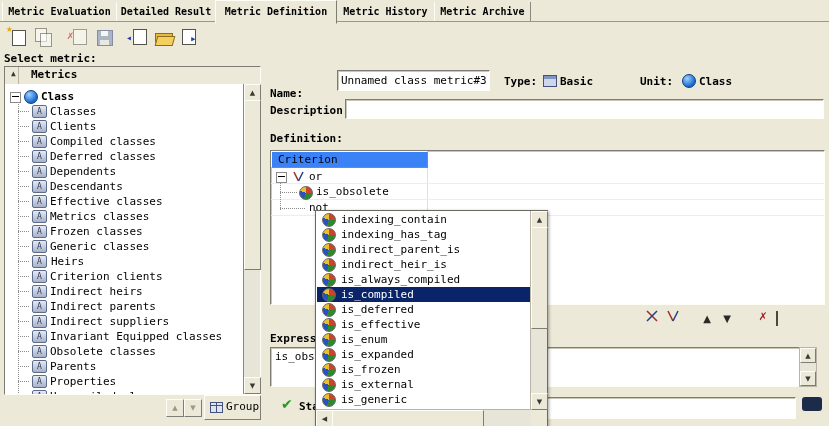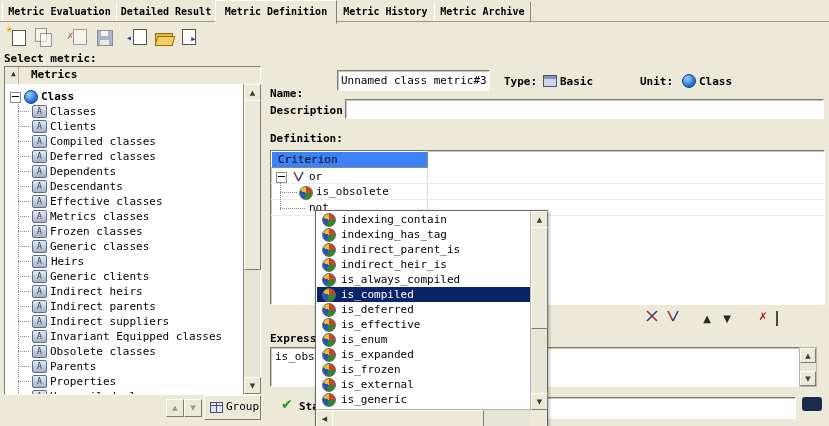--- a/index.html
+++ b/index.html
@@ -174,21 +174,21 @@
         <span class="abs" style="left:45px">Generic classes</span>
       </div>
     <div class="trow" style="top:170px">
         <span class="hdots" style="left:13px;top:7px;width:11px"></span>
         <span class="mic abs" style="left:27px;top:1px">A</span>
         <span class="abs" style="left:46px">Heirs</span>
       </div>
     <div class="trow" style="top:185px">
         <span class="hdots" style="left:13px;top:7px;width:11px"></span>
         <span class="mic abs" style="left:27px;top:1px">A</span>
-        <span class="abs" style="left:45px">Generic clients</span>
+        <span class="abs" style="left:45px">Criterion clients</span>
       </div>
     <div class="trow" style="top:200px">
         <span class="hdots" style="left:13px;top:7px;width:11px"></span>
         <span class="mic abs" style="left:27px;top:1px">A</span>
         <span class="abs" style="left:45px">Indirect heirs</span>
       </div>
     <div class="trow" style="top:215px">
         <span class="hdots" style="left:13px;top:7px;width:11px"></span>
         <span class="mic abs" style="left:27px;top:1px">A</span>
         <span class="abs" style="left:45px">Indirect parents</span>

